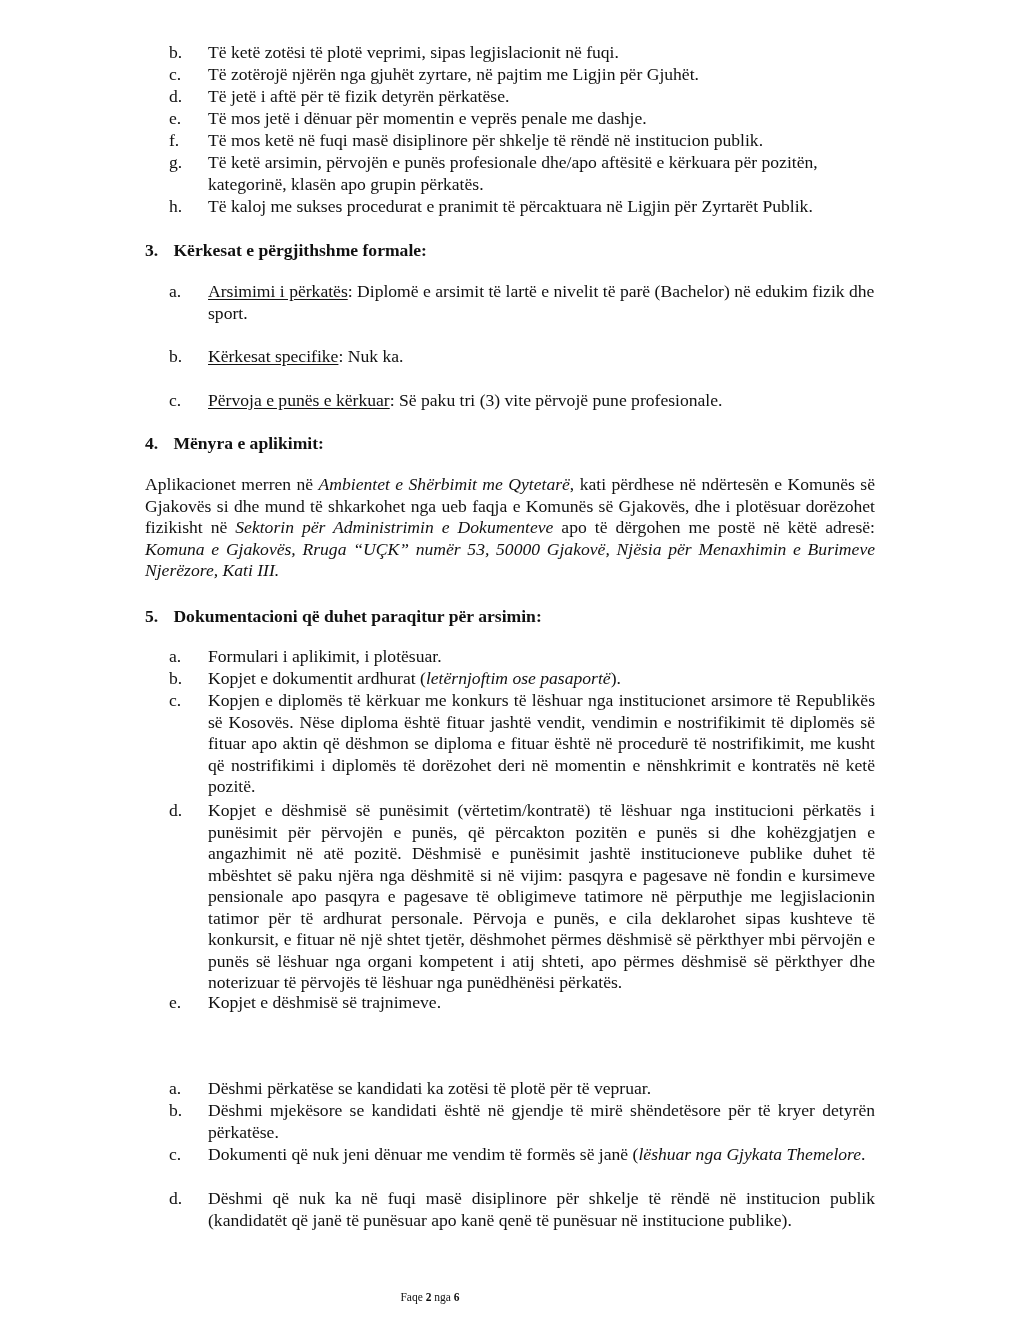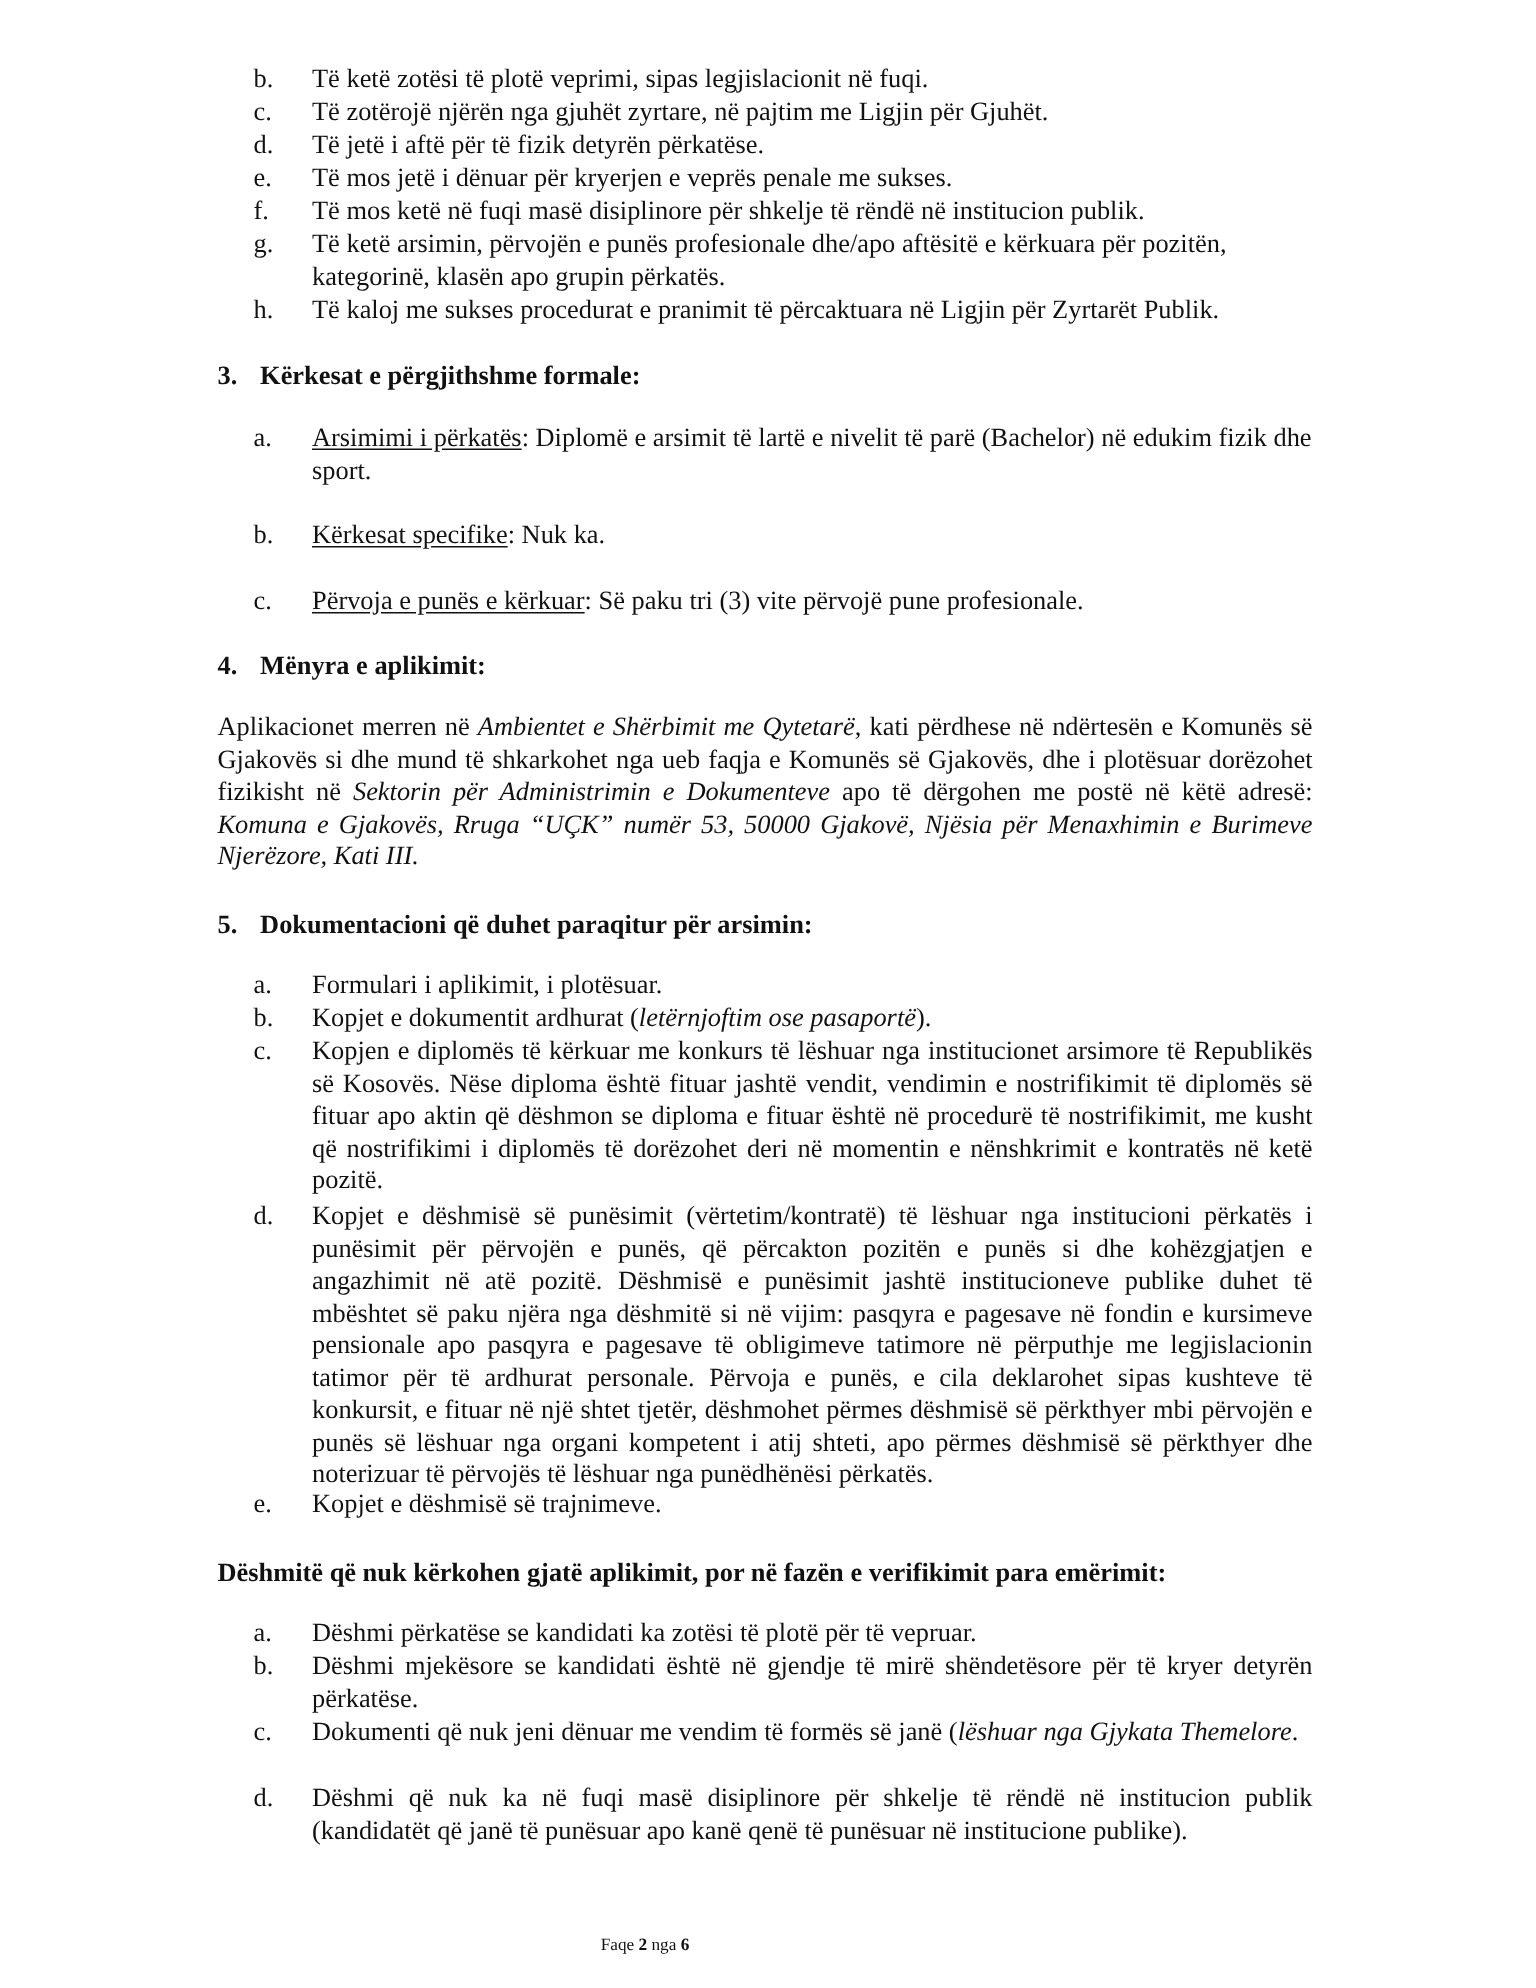--- a/index.html
+++ b/index.html
@@ -28,21 +28,21 @@
   <div class="li" style="top:64px;">
     <span class="mk">c.</span>
     <span class="tx">Të zotërojë njërën nga gjuhët zyrtare, në pajtim me Ligjin për Gjuhët.</span>
   </div>
   <div class="li" style="top:86px;">
     <span class="mk">d.</span>
     <span class="tx">Të jetë i aftë për të fizik detyrën përkatëse.</span>
   </div>
   <div class="li" style="top:108px;">
     <span class="mk">e.</span>
-    <span class="tx">Të mos jetë i dënuar për kryerjen e veprës penale me sukses.</span>
+    <span class="tx">Të mos jetë i dënuar për momentin e veprës penale me dashje.</span>
   </div>
   <div class="li" style="top:130px;">
     <span class="mk">f.</span>
     <span class="tx">Të mos ketë në fuqi masë disiplinore për shkelje të rëndë në institucion publik.</span>
   </div>
   <div class="li" style="top:152px;">
     <span class="mk">g.</span>
     <span class="tx">Të ketë arsimin, përvojën e punës profesionale dhe/apo aftësitë e kërkuara për pozitën, kategorinë, klasën apo grupin përkatës.</span>
   </div>
   <div class="li" style="top:196px;">
@@ -93,21 +93,20 @@
   </div>
   <div class="li just" style="top:800px;">
     <span class="mk">d.</span>
     <span class="tx">Kopjet e dëshmisë së punësimit (vërtetim/kontratë) të lëshuar nga institucioni përkatës i punësimit për përvojën e punës, që përcakton pozitën e punës si dhe kohëzgjatjen e angazhimit në atë pozitë. Dëshmisë e punësimit jashtë institucioneve publike duhet të mbështet së paku njëra nga dëshmitë si në vijim: pasqyra e pagesave në fondin e kursimeve pensionale apo pasqyra e pagesave të obligimeve tatimore në përputhje me legjislacionin tatimor për të ardhurat personale. Përvoja e punës, e cila deklarohet sipas kushteve të konkursit, e fituar në një shtet tjetër, dëshmohet përmes dëshmisë së përkthyer mbi përvojën e punës së lëshuar nga organi kompetent i atij shteti, apo përmes dëshmisë së përkthyer dhe noterizuar të përvojës të lëshuar nga punëdhënësi përkatës.</span>
   </div>
   <div class="li" style="top:992px;">
     <span class="mk">e.</span>
     <span class="tx">Kopjet e dëshmisë së trajnimeve.</span>
   </div>
 
-  <div class="h" style="top:1038px;">Dëshmitë që nuk kërkohen gjatë aplikimit, por në fazën e verifikimit para emërimit:</div>
   <div class="li" style="top:1078px;">
     <span class="mk">a.</span>
     <span class="tx">Dëshmi përkatëse se kandidati ka zotësi të plotë për të vepruar.</span>
   </div>
   <div class="li just" style="top:1100px;">
     <span class="mk">b.</span>
     <span class="tx">Dëshmi mjekësore se kandidati është në gjendje të mirë shëndetësore për të kryer detyrën përkatëse.</span>
   </div>
   <div class="li just" style="top:1144px;">
     <span class="mk">c.</span>

